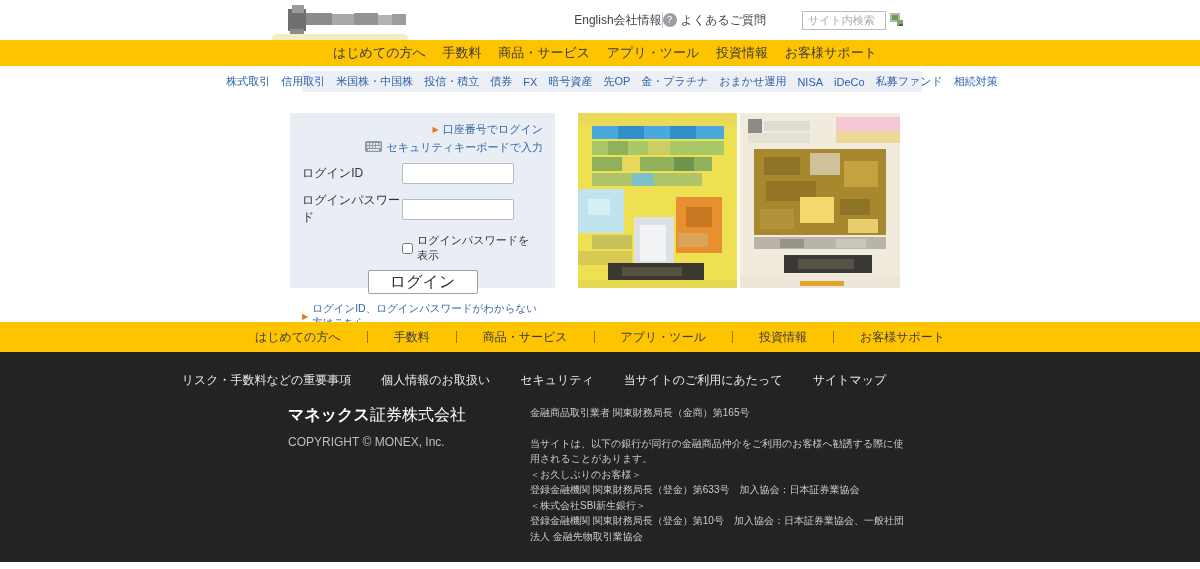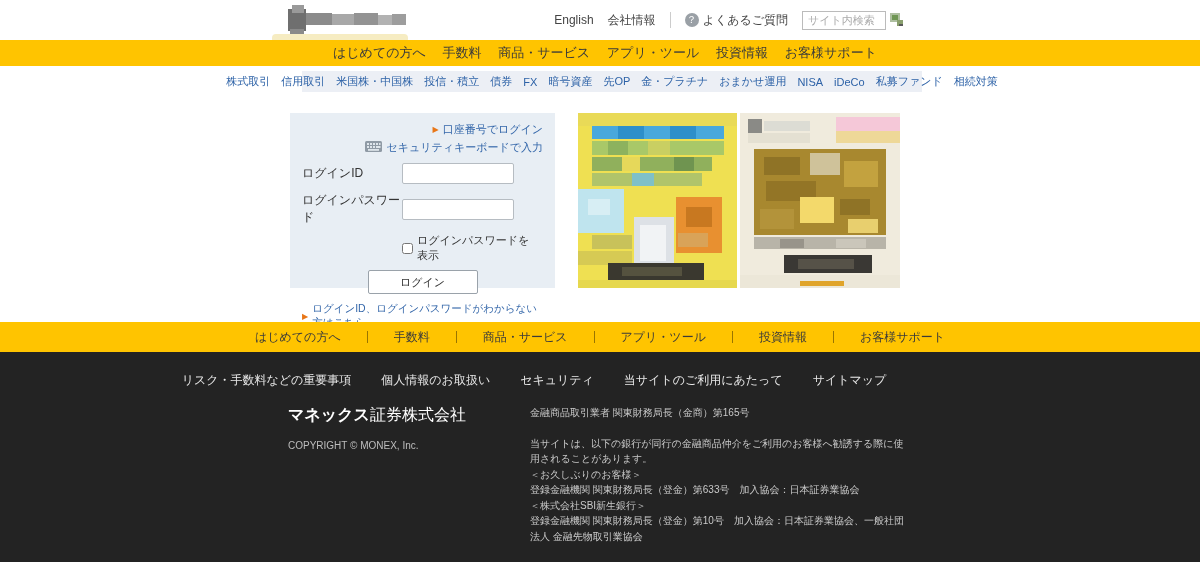--- a/index.html
+++ b/index.html
@@ -5,26 +5,26 @@
   * { margin:0; padding:0; box-sizing:border-box; }
   html,body { background:#fff; }
   body { font-family:"Liberation Sans","DejaVu Sans",sans-serif; color:#333; }
   .page { position:relative; width:1200px; height:569px; background:#fff; overflow:hidden; margin:0 auto; }
 
   
   .top-header { position:absolute; left:0; top:0; width:1200px; height:40px; background:#fff; }
   .logo-wrap { position:absolute; left:272px; top:3px; width:136px; height:39px; }
   .logo-blur { position:absolute; left:16px; top:2px; width:118px; height:29px; }
   .logo-underline { position:absolute; left:0; top:31px; width:136px; height:9px; background:#f6ecc2; border-radius:4px; }
-  .header-right { position:absolute; right:295px; top:0; height:40px; display:flex; align-items:center; gap:14px; font-size:12px; color:#555; }
+  .header-right { position:absolute; right:295px; top:0; height:40px; display:flex; align-items:center; font-size:12px; color:#555; }
   .header-link { cursor:pointer; color:#444; text-decoration:none; }
   .header-sep { width:1px; height:16px; background:#ccc; }
   .q-icon { display:inline-flex; width:14px; height:14px; border-radius:50%; background:#9aa0a6; color:#fff; font-size:10px; align-items:center; justify-content:center; margin-right:4px; }
   .faq { display:flex; align-items:center; color:#444; cursor:pointer; }
-  .search-box { display:flex; align-items:center; }
+  .search-box { display:flex; align-items:center;padding-left:36px; }
   .search-input { width:84px; height:19px; border:1px solid #bbb; font-size:11px; padding:0 5px; color:#333; outline:none; }
   .search-input::placeholder { color:#aaa; }
   .search-btn { width:16px; height:16px; margin-left:3px; border:none; background:transparent; padding:0; cursor:pointer; }
 
   
   .main-nav { position:absolute; left:0; top:40px; width:1200px; height:26px; background:#ffc400; }
   .main-nav-inner { position:absolute; left:288px; width:624px; height:26px; display:flex; align-items:center; justify-content:space-between; padding:0 35px 0 45px; }
   .main-nav-item { font-size:13px; color:#3a3a3a; cursor:pointer; white-space:nowrap; }
 
   
@@ -39,21 +39,21 @@
   .login-link-row { display:flex; justify-content:flex-end; align-items:center; font-size:11px; margin-bottom:3px; }
   .arrow { color:#e87617; font-size:8px; margin-right:4px; }
   .blue-link { color:#3366a9; text-decoration:none; cursor:pointer; }
   .kbd-icon { display:inline-block; margin-right:4px; }
   .form-row { display:flex; align-items:center; margin-top:8px; }
   .form-label { width:100px; font-size:12px; color:#333; }
   .text-input { width:112px; height:21px; background:#fff; border:1px solid #b6bcc2; border-radius:2px; padding:0 4px; font-size:12px; outline:none; }
   .checkbox-row { display:flex; align-items:center; margin:7px 8px 0 100px; font-size:11px; color:#333; }
   .checkbox-row input { width:11px; height:11px; margin-right:4px; }
   .login-btn-row { display:flex; justify-content:center; margin-top:7px; }
-  .login-btn { width:110px; height:24px; background:#fff; border:1px solid #9aa2aa; border-radius:2px; font-size:11px; color:#333; cursor:pointer; font-family:inherit; }
+  .login-btn { width:110px; height:24px; background:#fff; border:1px solid #9aa2aa; border-radius:2px; font-size:16px; color:#333; cursor:pointer; font-family:inherit; }
   .small-links { margin-top:8px; }
   .small-links .login-link-row { font-size:10.5px; margin-bottom:2px; }
 
   .banners { position:absolute; left:578px; top:17px; width:322px; height:175px; }
   .banner { position:absolute; top:0; height:175px; cursor:pointer; }
   .banner svg { display:block; }
 
   
   .footer-nav { position:absolute; left:0; top:322px; width:1200px; height:30px; background:#ffc400; display:flex; align-items:center; justify-content:center; }
   .footer-nav-inner { display:flex; align-items:center; gap:0; }
@@ -61,21 +61,21 @@
   .fn-sep { width:1px; height:12px; background:rgba(0,0,0,0.4); }
 
   
   .site-footer { position:absolute; left:0; top:352px; width:1200px; height:210px; background:#232323; color:#c9c9c9; }
   .footer-links { position:absolute; left:0; top:20px; width:1028px; display:flex; justify-content:center; gap:30px;padding-left:40px; }
   .footer-link { font-size:12px; color:#e8e8e8; cursor:pointer; white-space:nowrap; }
   .footer-cols { position:absolute; left:288px; top:53px; width:624px; display:flex; }
   .footer-left { width:242px; }
   .company-name { font-size:16px; color:#fff; white-space:nowrap; }
   .company-name .b { font-weight:bold; }
-  .copyright { font-size:10px; color:#bdbdbd; margin-top:14px; }
+  .copyright { font-size:12px; color:#bdbdbd; margin-top:9px; }
   .footer-right { width:382px; font-size:10px; line-height:1.55; color:#c9c9c9; }
   .footer-right p { margin:0; }
   .legal-gap { height:15px; }
 </style>
 </head>
 <body>
 
 <div class="page">
 
   <div class="top-header">

